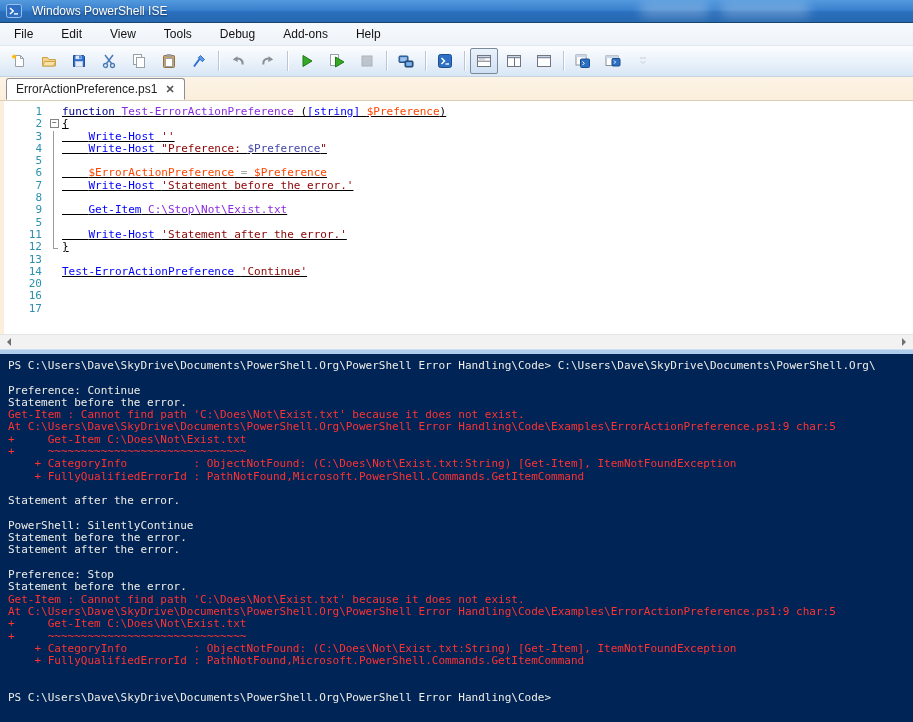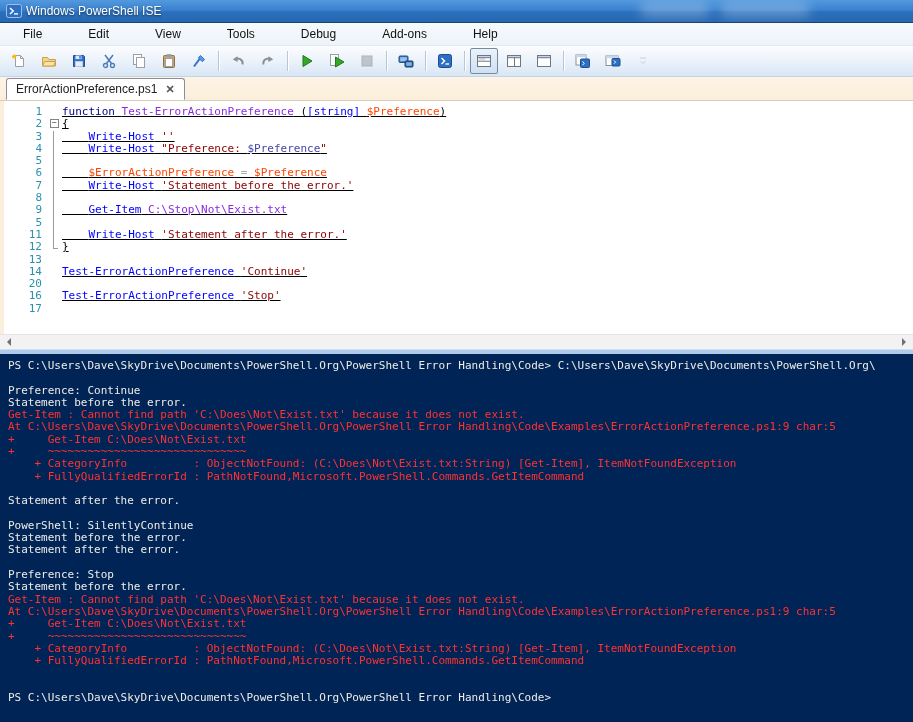--- a/index.html
+++ b/index.html
@@ -3,31 +3,31 @@
 <meta charset="utf-8">
 <style>
   html,body{margin:0;padding:0;background:#555;}
   #window{
     position:relative;width:913px;height:722px;overflow:hidden;
     font-family:"Liberation Sans",sans-serif;
     background:#fff;box-sizing:border-box;
   }
   
   #titlebar{
-    height:22px;display:flex;align-items:center;gap:4px;padding:0 6px;
+    height:22px;display:flex;align-items:center;gap:10px;padding:0 6px;
     background:linear-gradient(180deg,#5399dd 0%,#3a82cf 45%,#2a6fbd 55%,#2668b0 100%);
     border-bottom:1px solid #17456e;position:relative;overflow:hidden;
   }
   #titlebar .glare{position:absolute;top:3px;width:70px;height:14px;border-radius:8px;
     background:rgba(255,255,255,.28);filter:blur(6px);}
   #title-text{color:#fff;font-size:12px;text-shadow:0 1px 2px rgba(0,0,0,.55);position:relative;z-index:2;}
   
   #menubar{height:22px;display:flex;align-items:center;background:linear-gradient(180deg,#f7fafd,#eef3f9);
     border-bottom:1px solid #e2e8f1;font-size:12px;color:#111;}
-  .menu-item{padding:3px 23px;cursor:default;text-align:right;}
+  .menu-item{padding:3px 14px;cursor:default;text-align:right;}
   
   #toolbar{height:30px;display:flex;align-items:center;padding:0 4px;
     background:linear-gradient(180deg,#fcfdfe 0%,#e9f1fa 55%,#d8e6f5 100%);
     border-bottom:1px solid #c6d3e2;}
   .tb-btn{width:28px;height:26px;display:flex;align-items:center;justify-content:center;
     background:transparent;border:1px solid transparent;border-radius:2px;padding:0;margin:0 1px;}
   .tb-btn.pressed{background:linear-gradient(180deg,#eaf2fc,#cfe0f3);border:1px solid #7a8a99;}
   .tb-btn.disabled{opacity:.55;}
   .tb-sep{width:1px;height:20px;background:#b9c6d6;margin:0 4px;box-shadow:1px 0 0 #fff;}
   
@@ -297,21 +297,21 @@
       <div class="ed-row"><span class="ed-num">6</span><span class="ed-fold"><span class="foldline"></span></span><span class="ed-code"><span class="tok-plain">    </span><span class="tok-var">$ErrorActionPreference</span><span class="tok-op"> = </span><span class="tok-var">$Preference</span></span></div>
       <div class="ed-row"><span class="ed-num">7</span><span class="ed-fold"><span class="foldline"></span></span><span class="ed-code"><span class="tok-plain">    </span><span class="tok-cmd">Write-Host</span><span class="tok-plain"> </span><span class="tok-str">'Statement before the error.'</span></span></div>
       <div class="ed-row"><span class="ed-num">8</span><span class="ed-fold"><span class="foldline"></span></span><span class="ed-code"></span></div>
       <div class="ed-row"><span class="ed-num">9</span><span class="ed-fold"><span class="foldline"></span></span><span class="ed-code"><span class="tok-plain">    </span><span class="tok-cmd">Get-Item</span><span class="tok-plain"> </span><span class="tok-arg">C:\Stop\Not\Exist.txt</span></span></div>
       <div class="ed-row"><span class="ed-num">5</span><span class="ed-fold"><span class="foldline"></span></span><span class="ed-code"></span></div>
       <div class="ed-row"><span class="ed-num">11</span><span class="ed-fold"><span class="foldline"></span></span><span class="ed-code"><span class="tok-plain">    </span><span class="tok-cmd">Write-Host</span><span class="tok-plain"> </span><span class="tok-str">'Statement after the error.'</span></span></div>
       <div class="ed-row"><span class="ed-num">12</span><span class="ed-fold"><span class="foldend"></span></span><span class="ed-code"><span class="tok-plain">}</span></span></div>
       <div class="ed-row"><span class="ed-num">13</span><span class="ed-fold"></span><span class="ed-code"></span></div>
       <div class="ed-row"><span class="ed-num">14</span><span class="ed-fold"></span><span class="ed-code"><span class="tok-cmd">Test-ErrorActionPreference</span><span class="tok-plain"> </span><span class="tok-str">'Continue'</span></span></div>
       <div class="ed-row"><span class="ed-num">20</span><span class="ed-fold"></span></div>
-      <div class="ed-row"><span class="ed-num">16</span><span class="ed-fold"></span><span class="ed-code"><span class="tok-cmd">Test-ErrorActionPreference</span><span class="tok-plain"> </span><span class="tok-str">'Stop'</span></span></div>
+      <div class="ed-row"><span class="ed-num">16</span><span class="ed-fold"></span></div>
       <div class="ed-row"><span class="ed-num">17</span><span class="ed-fold"></span><span class="ed-code"></span></div>
     </div>
 
   <div id="hscroll">
     <span class="scroll-arrow" id="hscroll-left"></span>
     <span class="scroll-arrow" id="hscroll-right"></span>
   </div>
 
   <div id="splitter"></div>
 

